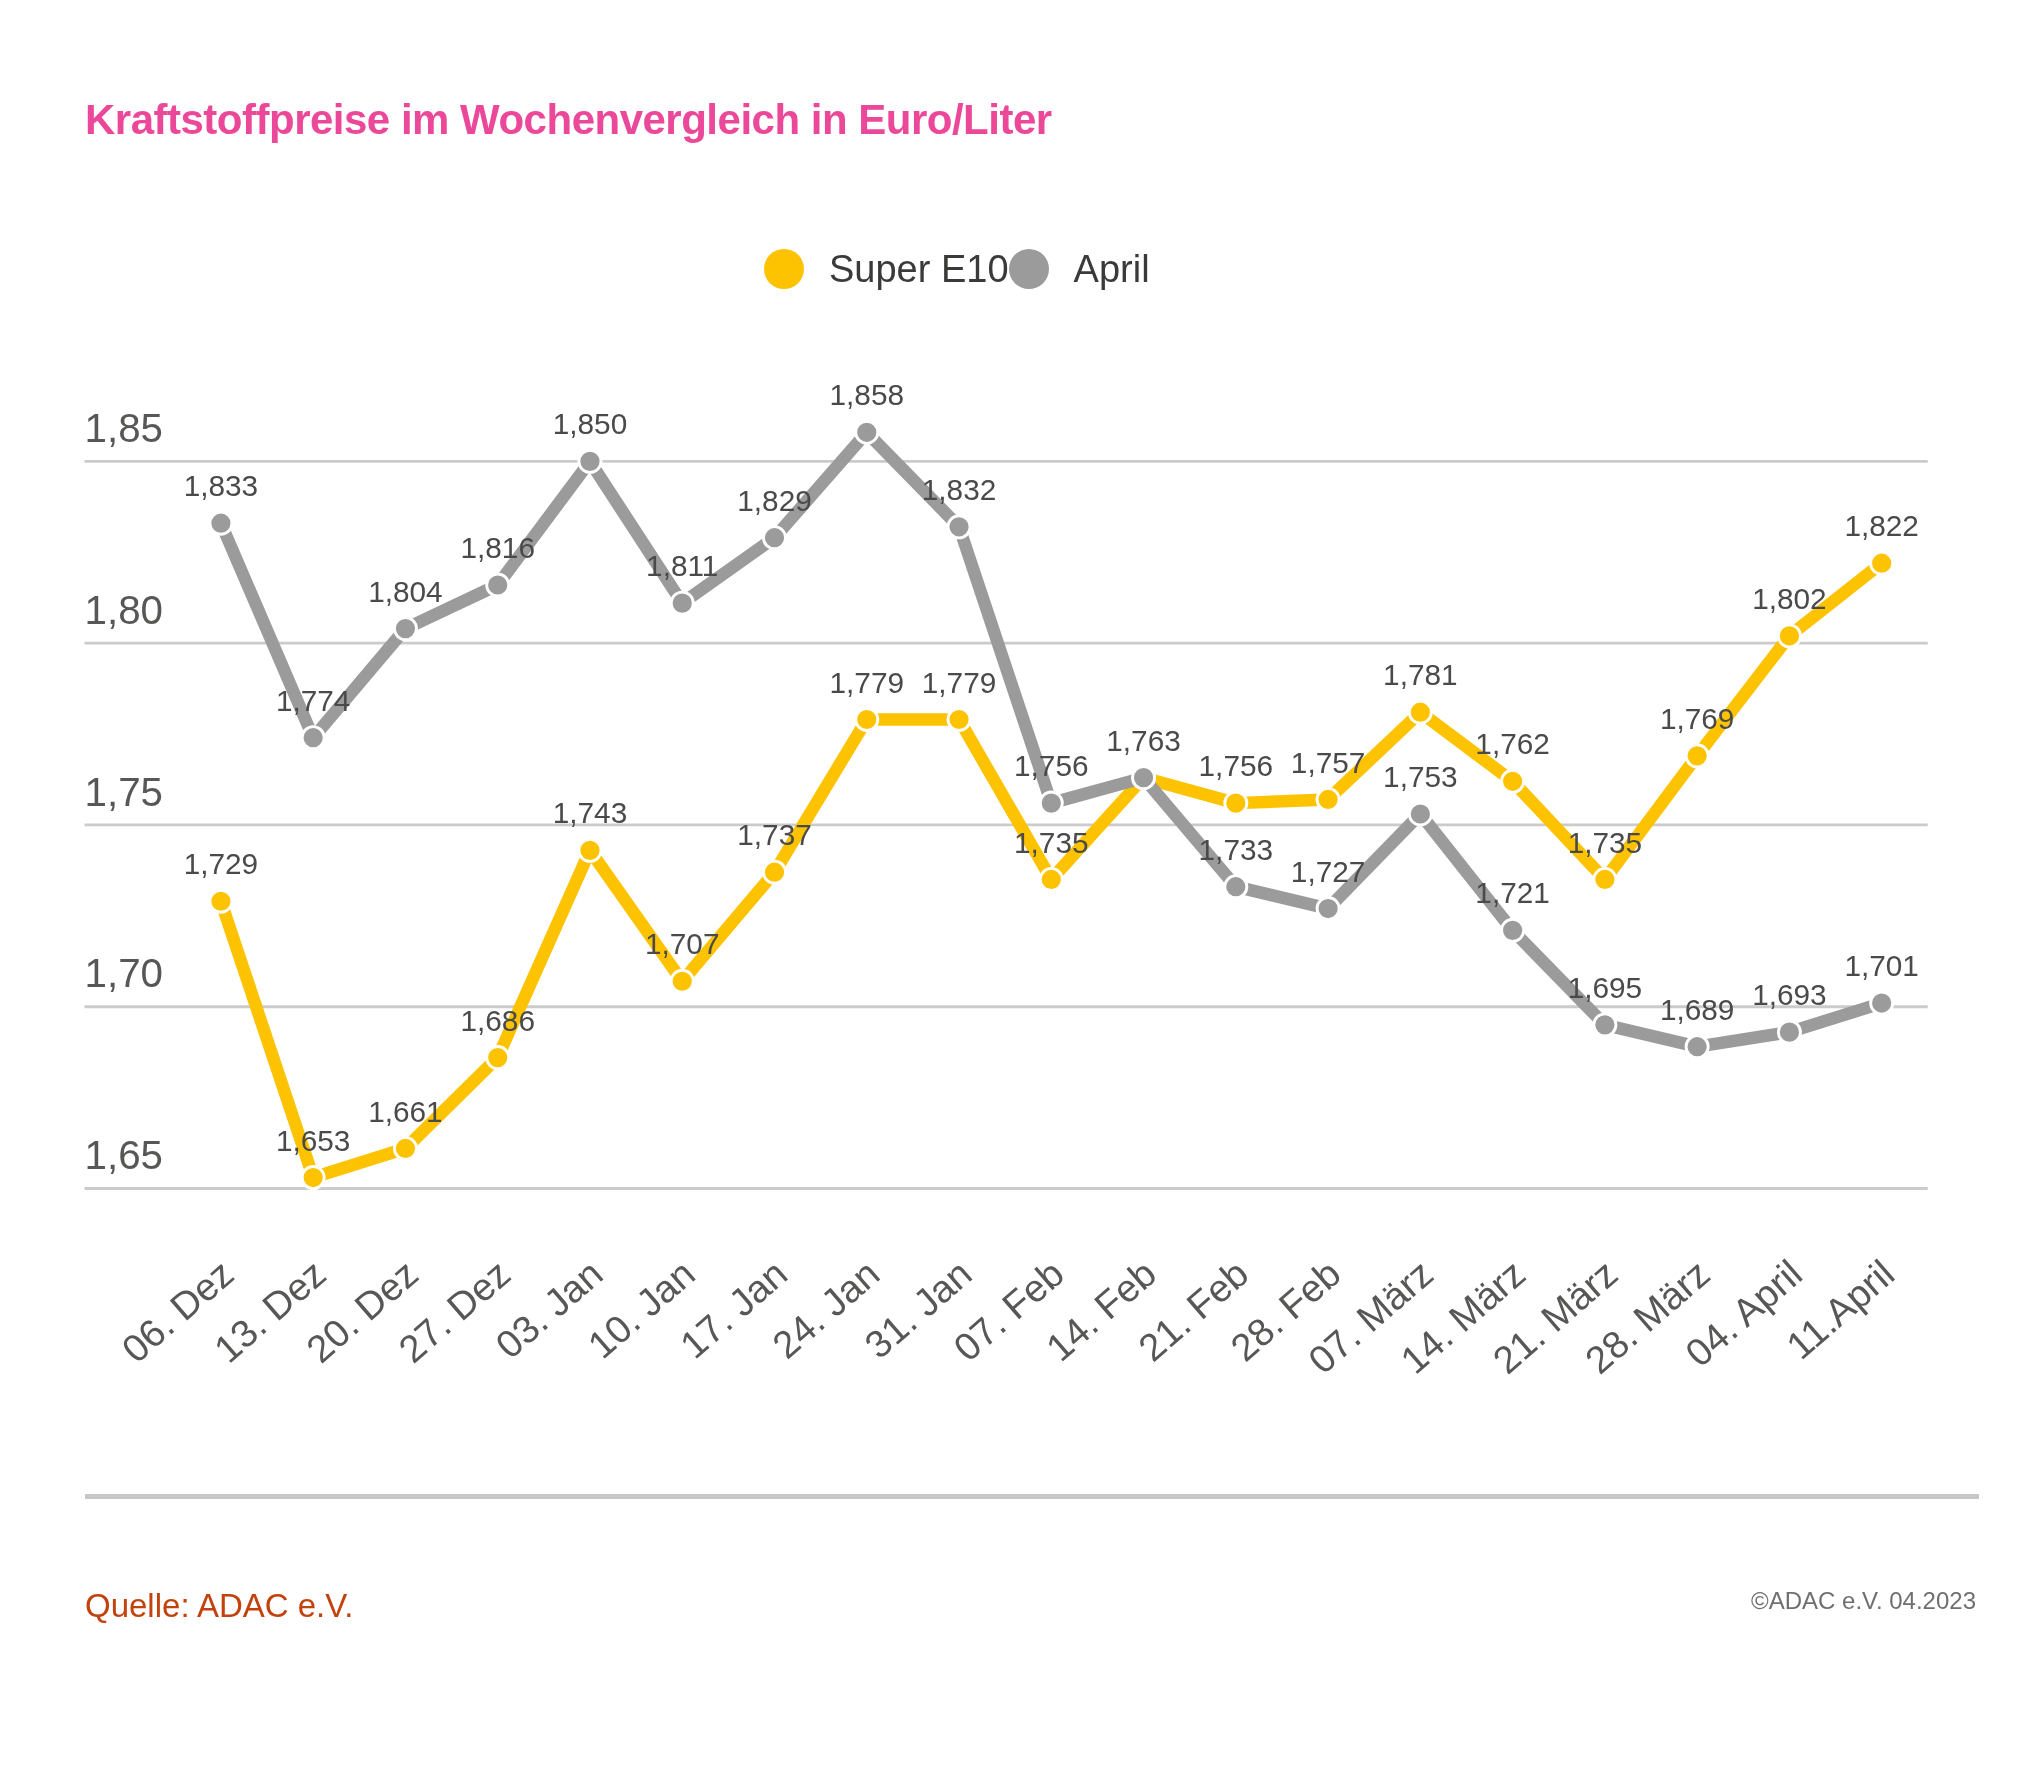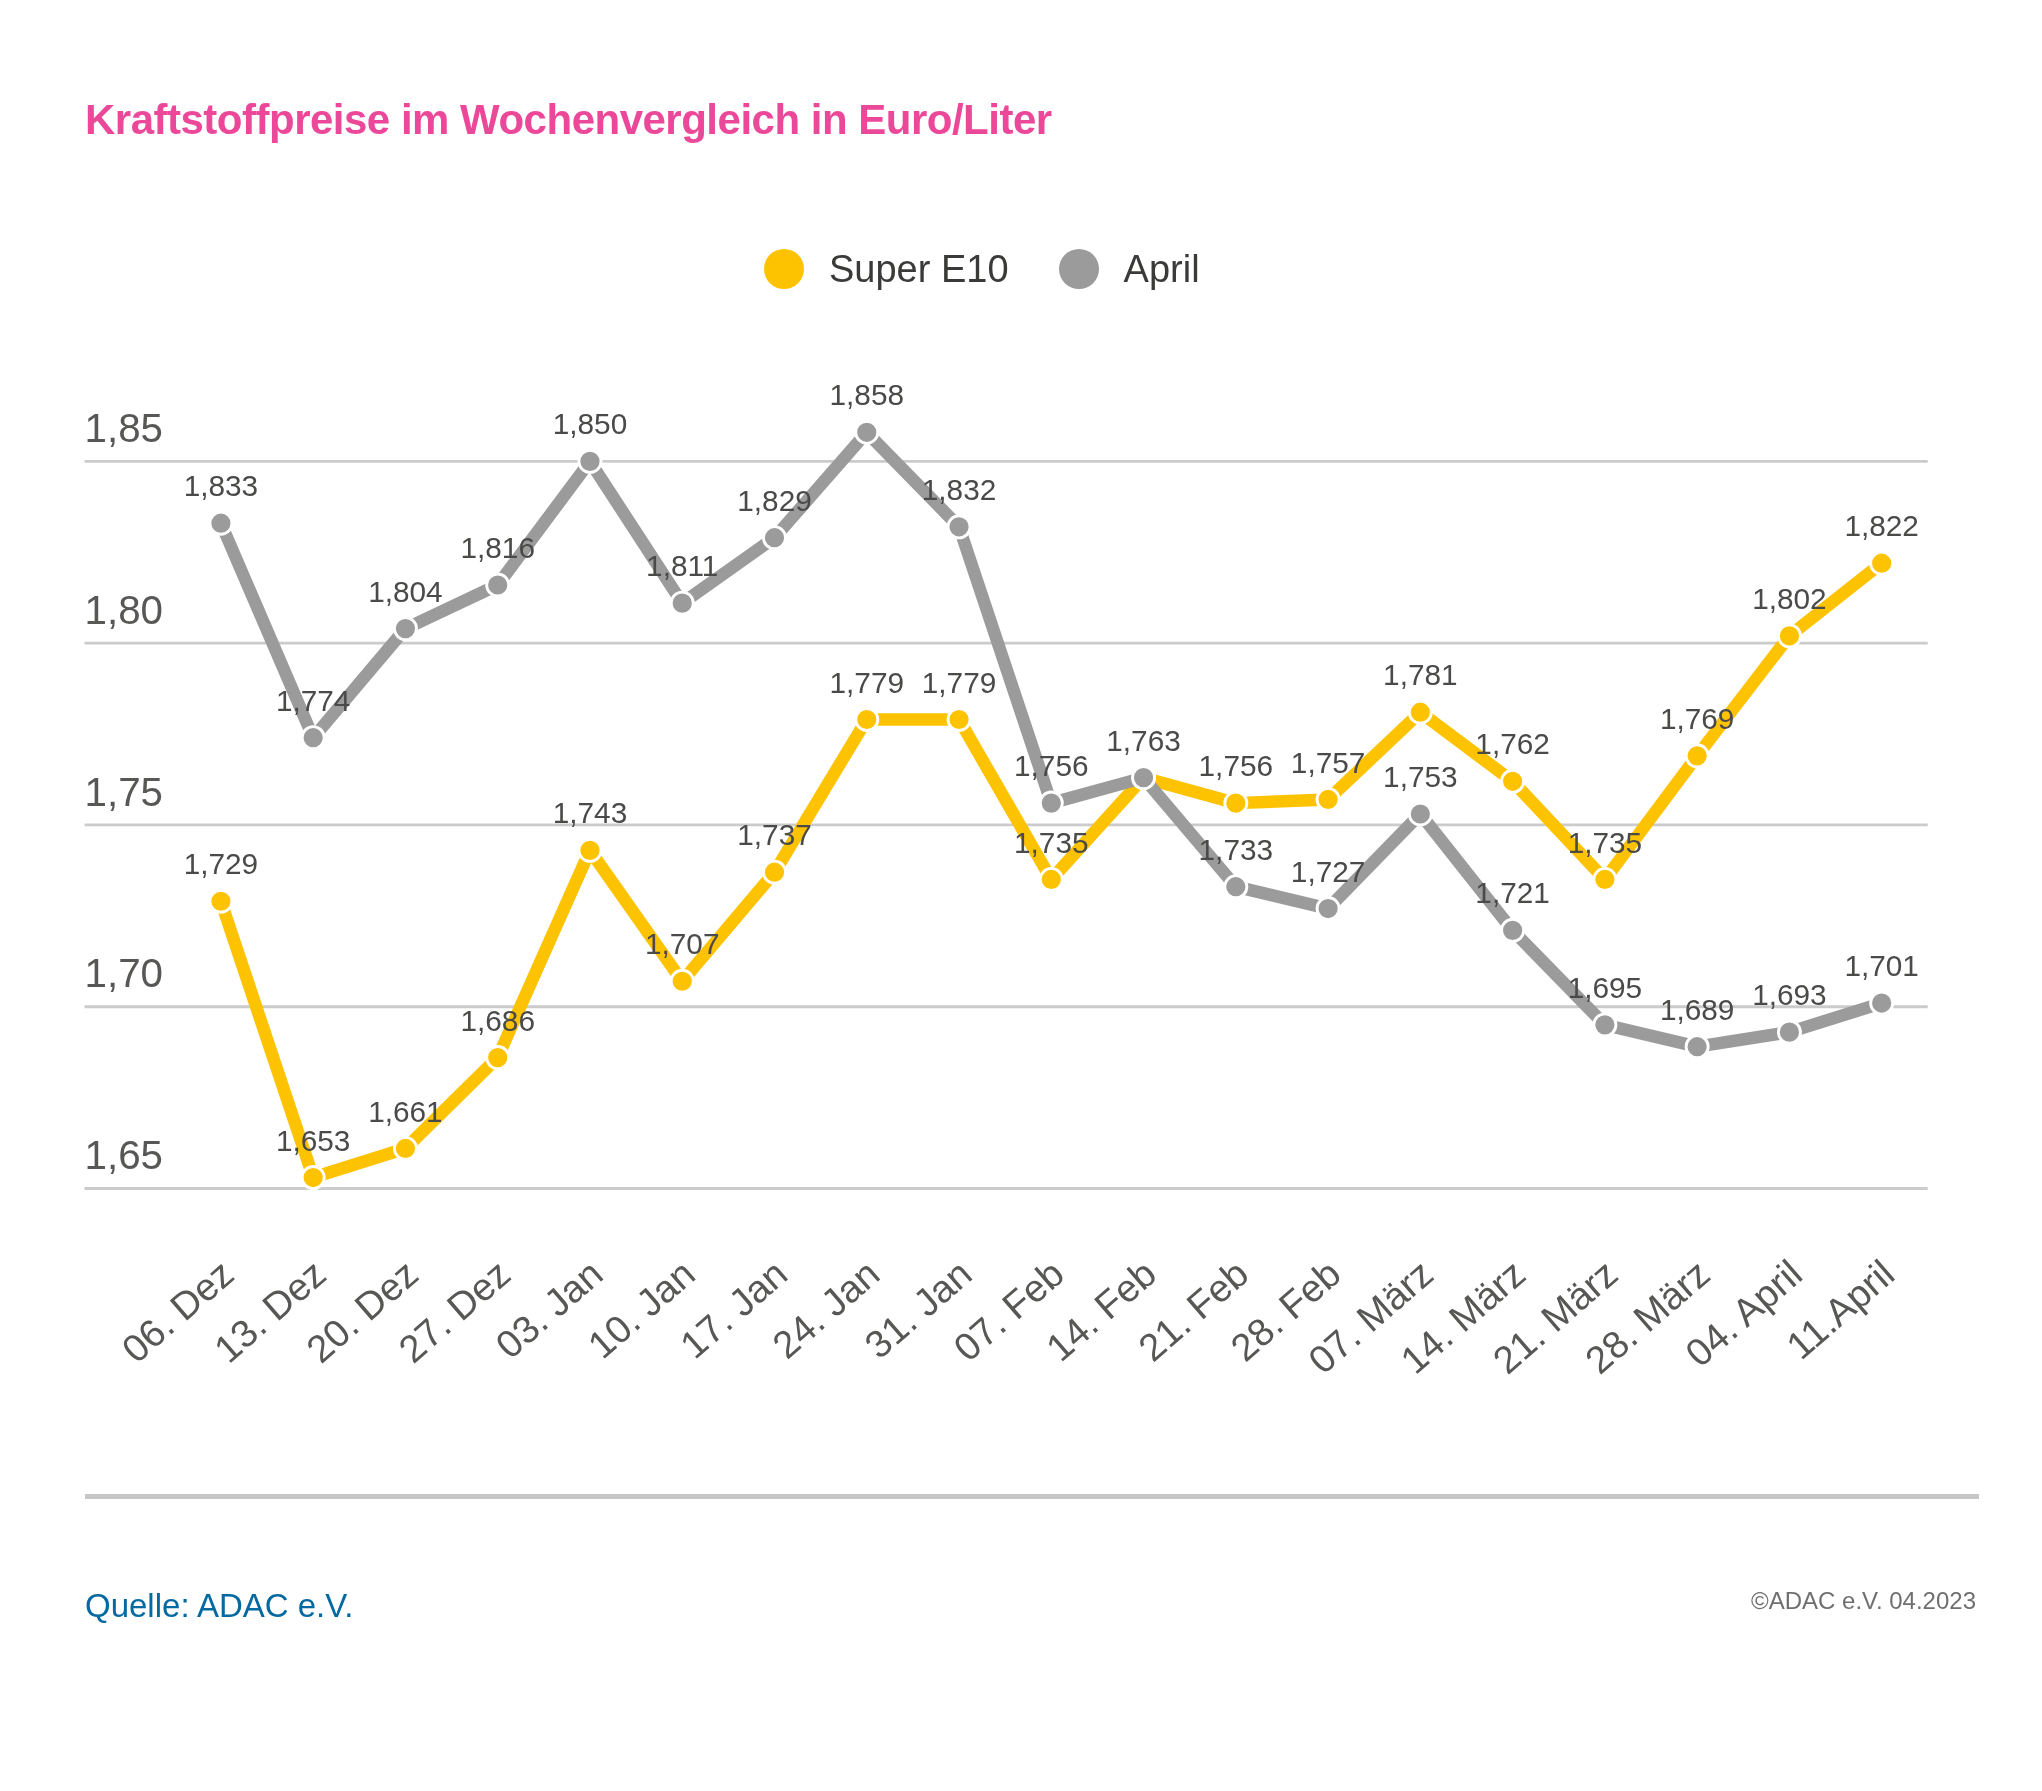--- a/index.html
+++ b/index.html
@@ -6,31 +6,31 @@
   body{
     width:2042px;height:1792px;position:relative;overflow:hidden;
     font-family:"Liberation Sans","DejaVu Sans",sans-serif;
   }
   .title{
     position:absolute;left:85px;top:96px;
     font-size:42px;font-weight:bold;color:#ec4899;letter-spacing:-0.5px;
   }
   .legend{
     position:absolute;left:764px;top:246px;height:46px;
-    display:flex;align-items:center;gap:50px;
+    display:flex;align-items:center;
   }
   .legend-item{display:flex;align-items:center;gap:25px;}
   .legend-dot{width:40px;height:40px;border-radius:50%;display:inline-block;}
   .legend-label{font-size:38px;color:#3a3a39;}
   #chart{position:absolute;left:0;top:0;}
   .footer-rule{
     position:absolute;left:85px;top:1494px;width:1894px;height:4.8px;background:#c7c7c7;
   }
   .footer-source{
-    position:absolute;left:85px;top:1587px;font-size:33px;color:#0369a1;
+    position:absolute;left:85px;top:1587px;font-size:33px;color:#c2410c;
   }
   .footer-copyright{
     position:absolute;right:66px;top:1587px;font-size:24px;color:#706f6f;
   }
 </style>
 </head>
 <body>
 
 <div class="title">Kraftstoffpreise im Wochenvergleich in Euro/Liter</div>
 

